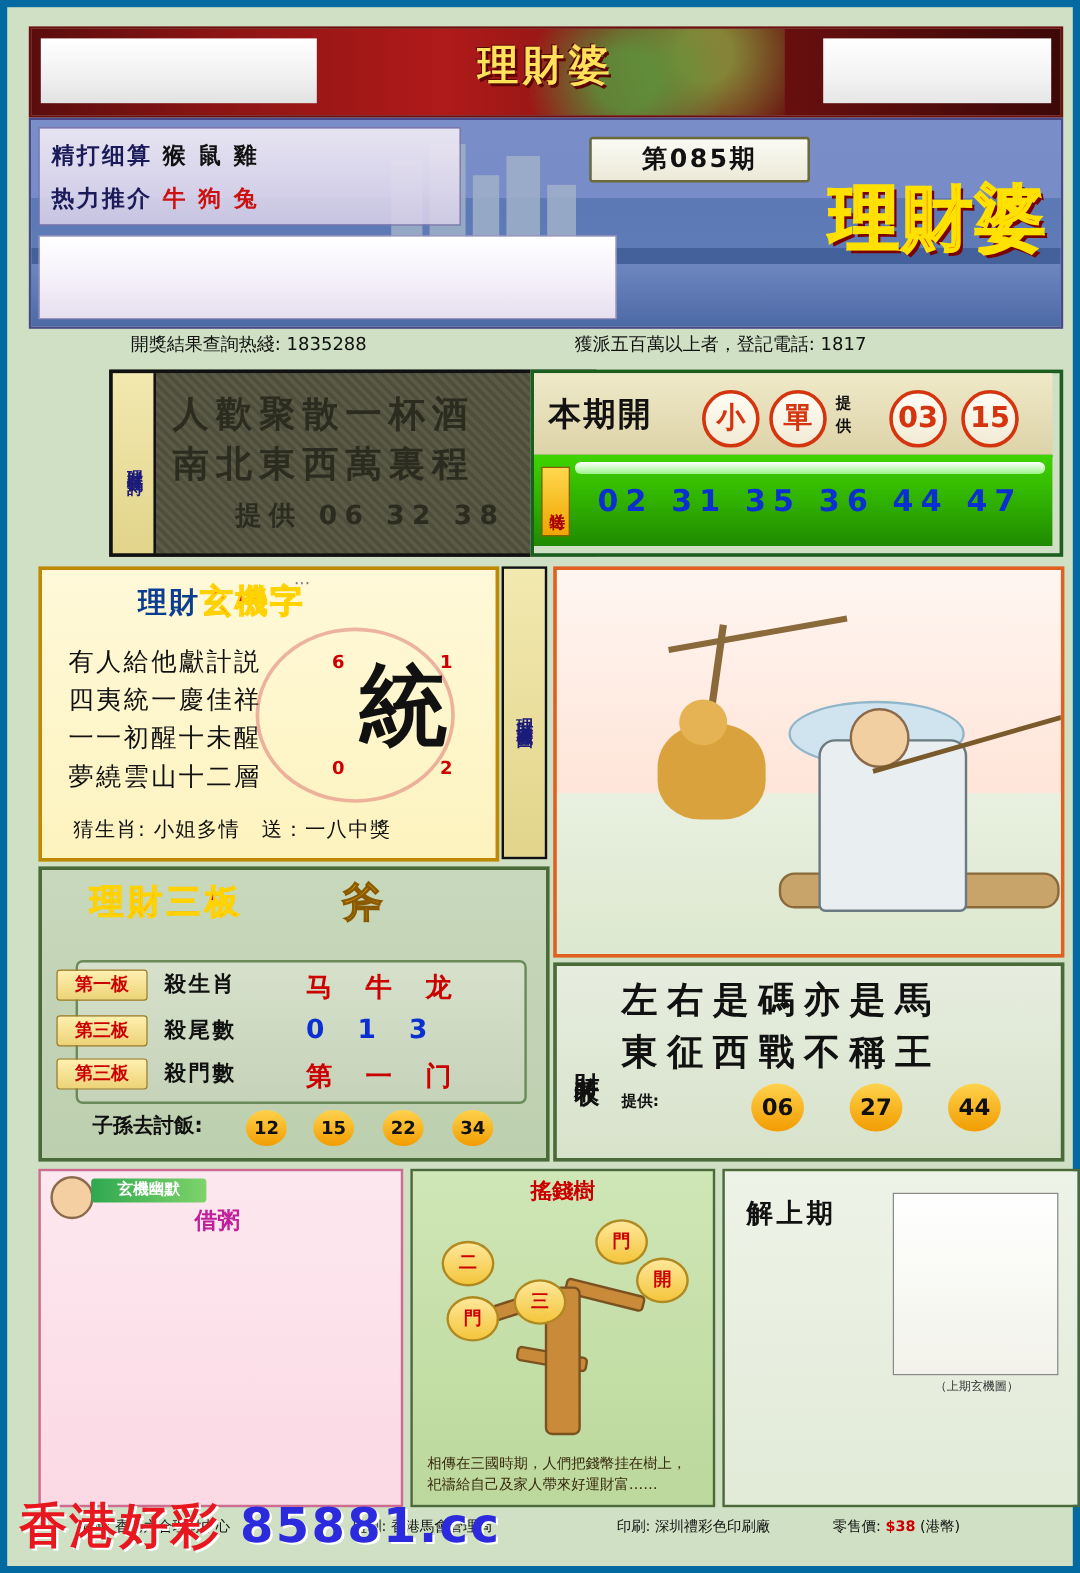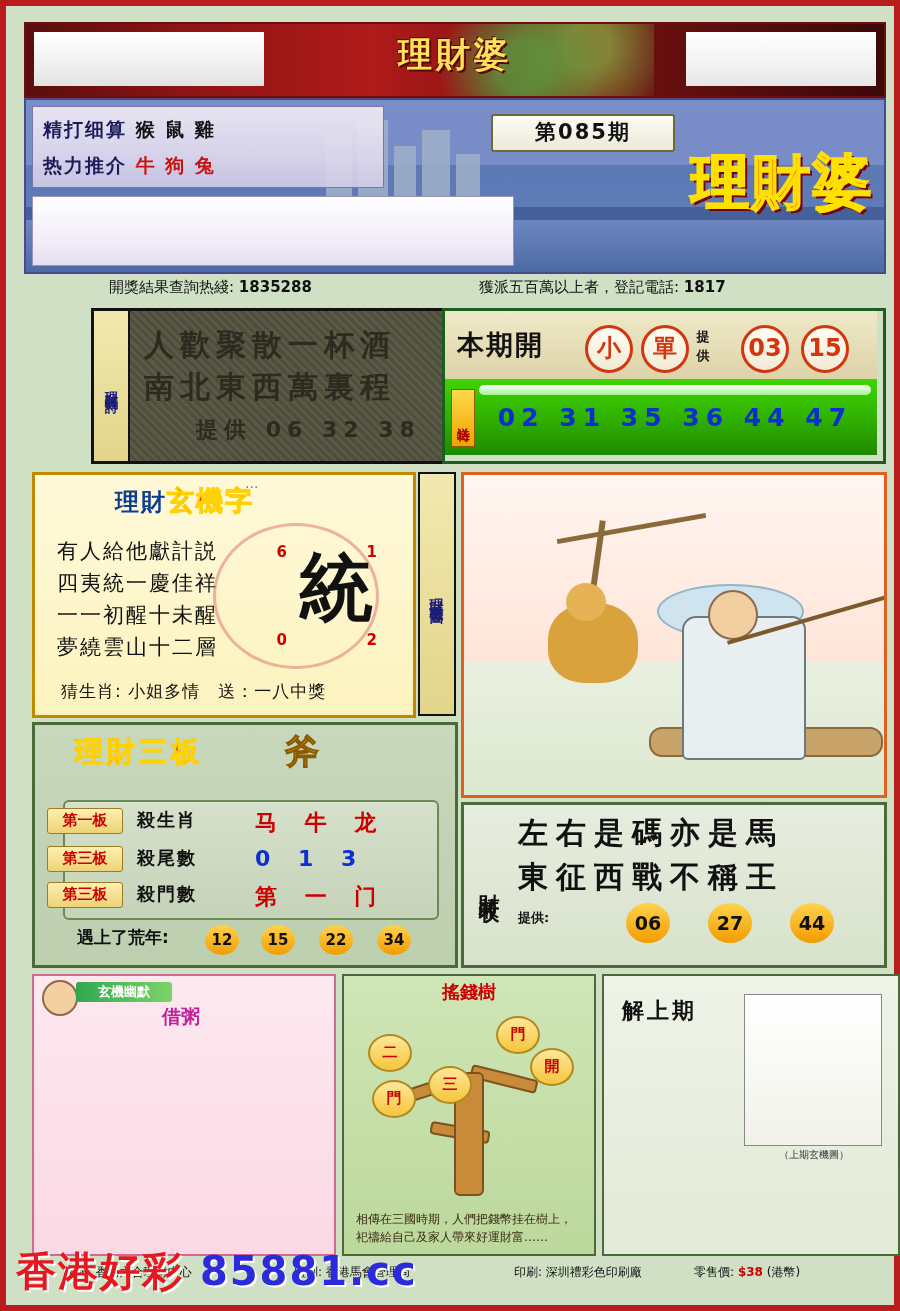--- a/index.html
+++ b/index.html
@@ -6,21 +6,21 @@
   body{
     width:900px;height:1311px;
     background:#d8e3cf;
     font-family:"DejaVu Sans","Liberation Sans",sans-serif;
     position:relative;overflow:hidden;
   }
   .page{
     position:absolute;left:0;top:0;width:900px;height:1311px;
     background:#cfe0c4;
     box-sizing:border-box;
-    border:6px solid #b91c1c;
+    border:6px solid #0369a1;
   }
   
   .masthead{
     position:absolute;left:18px;top:16px;width:858px;height:72px;
     background:linear-gradient(90deg,#5a0d0d 0%,#8c1414 18%,#b01a1a 40%,#6d1010 70%,#3d0808 100%);
     border:2px solid #6b0f0f;
     overflow:hidden;
   }
   .mast-left{
     position:absolute;left:8px;top:8px;width:230px;height:54px;
@@ -83,21 +83,21 @@
     text-shadow:3px 3px 0 #7a0000;
     letter-spacing:3px;
   }
   
   .hotrow{
     position:absolute;left:18px;top:270px;width:858px;height:26px;
     font-size:15px;color:#111;
   }
   .hot1{position:absolute;left:85px;top:2px;}
   .hot2{position:absolute;left:455px;top:2px;}
-  .hotnum{font-weight:bold;}
+  .hotnum{font-weight:normal;}
   
   .poem-wrap{
     position:absolute;left:42px;top:302px;width:400px;height:150px;
     background:#4a4a3a;border:3px solid #111;
     display:flex;
     margin-left:43px;
   }
   .poem-side{
     width:34px;background:linear-gradient(180deg,#f2e9b0,#e2d48a);
     border-right:2px solid #111;
@@ -447,21 +447,21 @@
         <div class="bd-tag">第三板</div>
         <div class="bd-lab">殺尾數</div>
         <div class="bd-val">0 1 3</div>
       </div>
       <div class="bd-row r3">
         <div class="bd-tag">第三板</div>
         <div class="bd-lab">殺門數</div>
         <div class="bd-val red">第 一 门</div>
       </div>
     </div>
-    <div class="bd-ji">遇上了荒年:</div>
+    <div class="bd-ji">子孫去討飯:</div>
     <div class="chip c1">12</div>
     <div class="chip c2">15</div>
     <div class="chip c3">22</div>
     <div class="chip c4">34</div>
   </div>
 
   <div class="couplet">
     <div class="cp-side">財兼收</div>
     <div class="cp-l1">左右是碼亦是馬</div>
     <div class="cp-l2">東征西戰不稱王</div>

